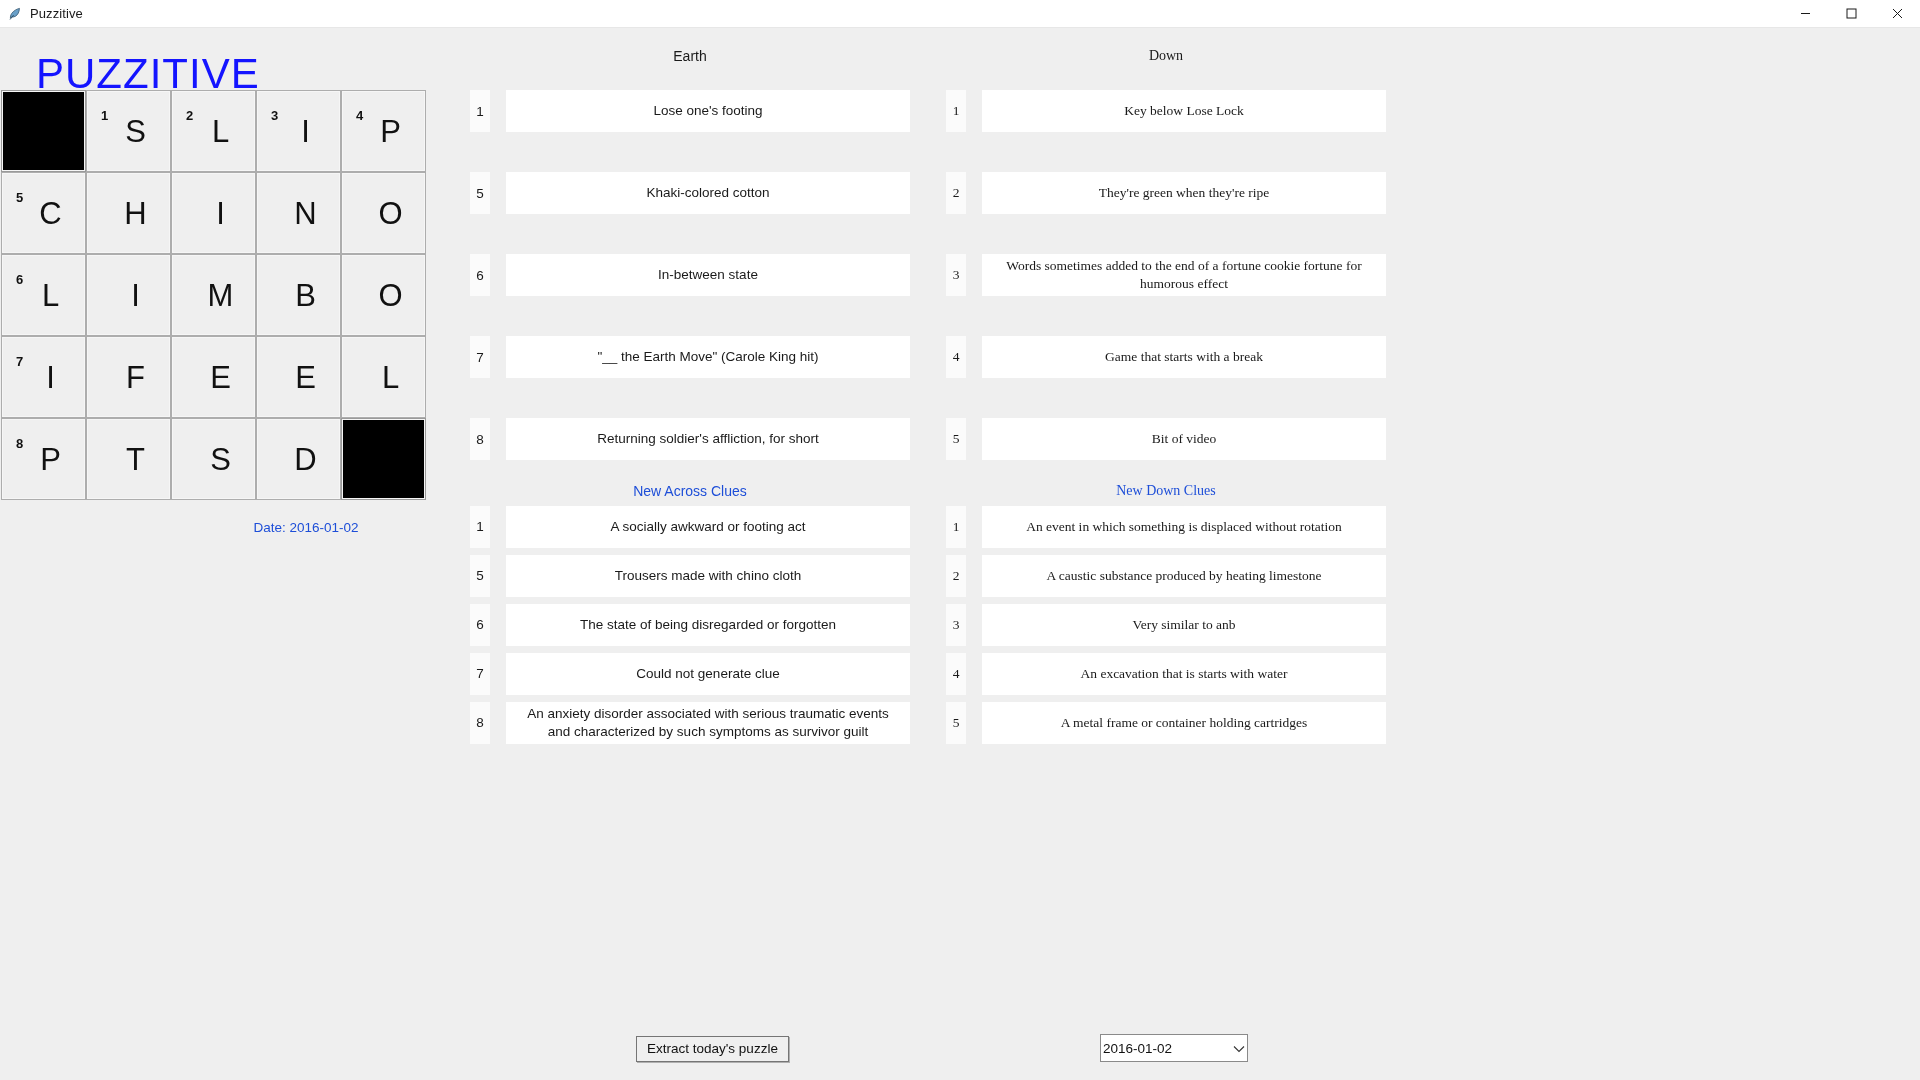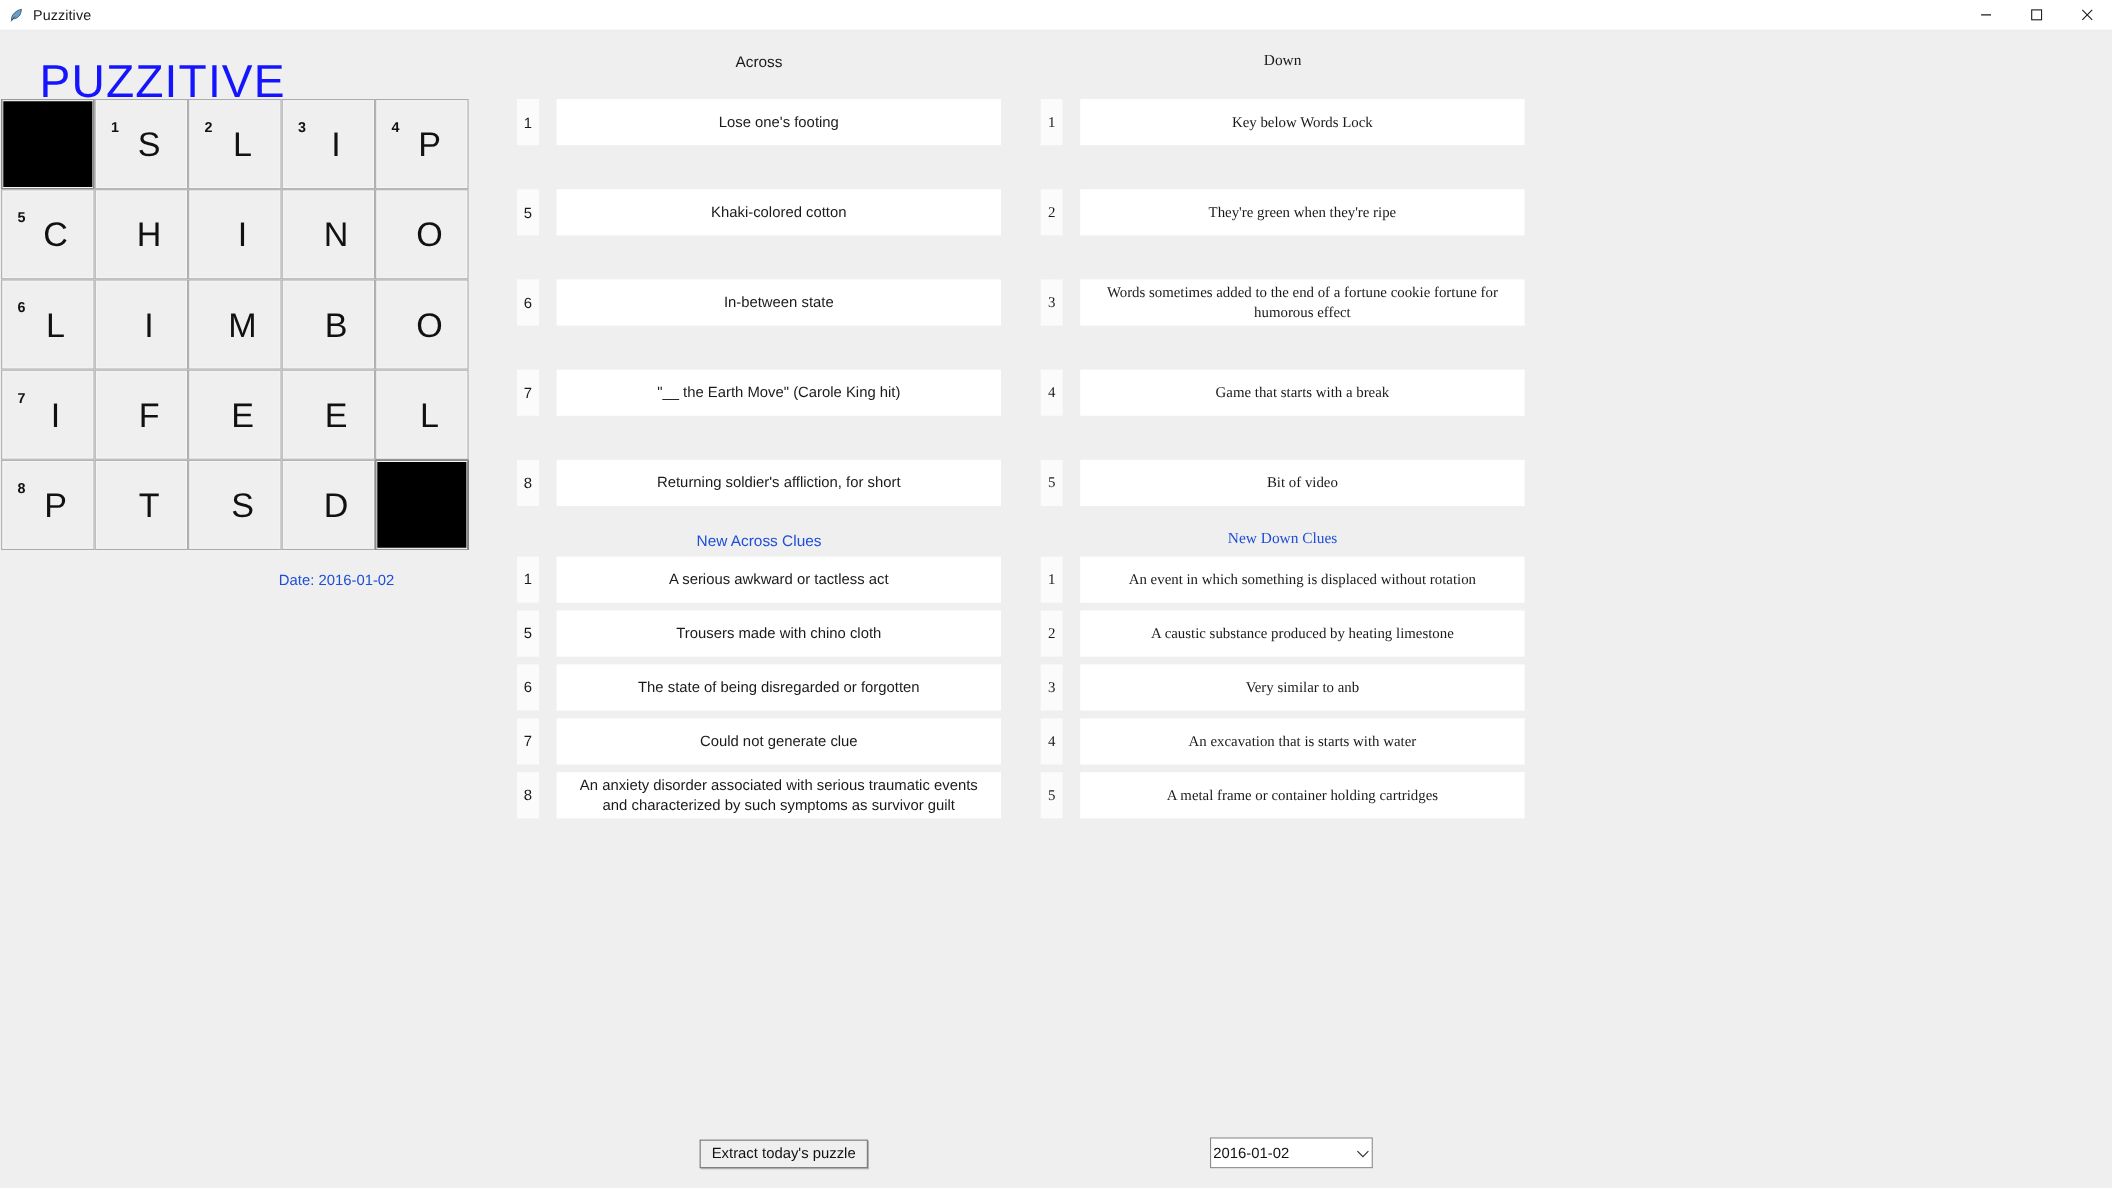--- a/index.html
+++ b/index.html
@@ -264,21 +264,21 @@
       </div>
       <div class="cell">
         <span class="letter">D</span>
       </div>
       <div class="cell black"></div>
     </div>
 
   <div id="griddate">Date: 2016-01-02</div>
 
   <div class="col" id="col-across">
-    <div class="col-head">Across</div>
+    <div class="col-head">Earth</div>
     <div id="across-list">
         <div class="clue-wrap">
           <div class="clue-row">
             <div class="clue-num">1</div>
             <div class="clue-box">Lose one's footing</div>
           </div>
         </div>
         <div class="clue-wrap">
           <div class="clue-row">
             <div class="clue-num">5</div>
@@ -302,21 +302,21 @@
             <div class="clue-num">8</div>
             <div class="clue-box">Returning soldier's affliction, for short</div>
           </div>
         </div>
       </div>
     <div class="sec-head">New Across Clues</div>
     <div id="new-across-list">
         <div class="clue-wrap">
           <div class="clue-row">
             <div class="clue-num">1</div>
-            <div class="clue-box">A serious awkward or tactless act</div>
+            <div class="clue-box">A socially awkward or footing act</div>
           </div>
         </div>
         <div class="clue-wrap">
           <div class="clue-row">
             <div class="clue-num">5</div>
             <div class="clue-box">Trousers made with chino cloth</div>
           </div>
         </div>
         <div class="clue-wrap">
           <div class="clue-row">
@@ -338,21 +338,21 @@
         </div>
       </div>
   </div>
 
   <div class="col" id="col-down">
     <div class="col-head">Down</div>
     <div id="down-list">
         <div class="clue-wrap">
           <div class="clue-row">
             <div class="clue-num">1</div>
-            <div class="clue-box">Key below Words Lock</div>
+            <div class="clue-box">Key below Lose Lock</div>
           </div>
         </div>
         <div class="clue-wrap">
           <div class="clue-row">
             <div class="clue-num">2</div>
             <div class="clue-box">They're green when they're ripe</div>
           </div>
         </div>
         <div class="clue-wrap">
           <div class="clue-row">

